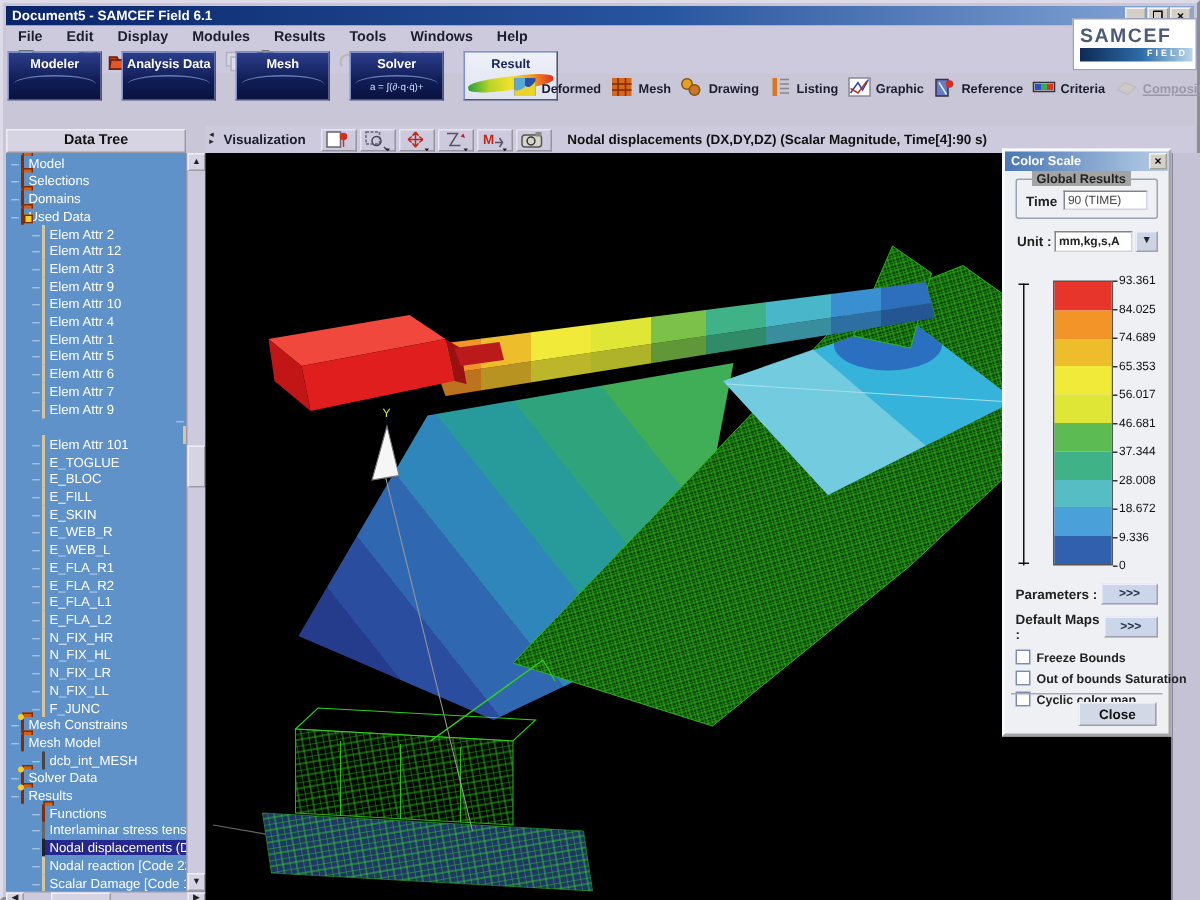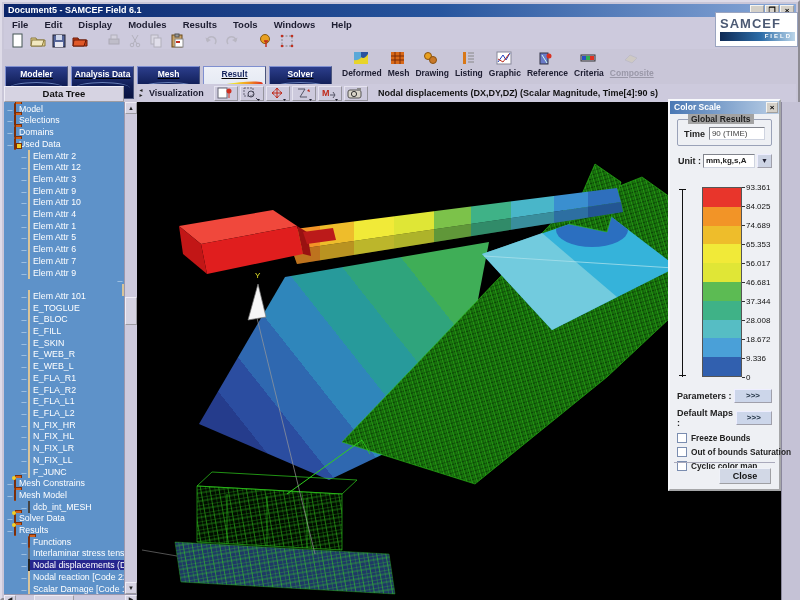--- a/index.html
+++ b/index.html
@@ -30,38 +30,38 @@
   
   #logo { position:absolute; right:0px; top:10px; width:83px; height:35px;
     background:#fff; border:1px solid #9aa4c0; padding:3px 2px 0 4px; }
   #logo .l1 { font-size:13px; font-weight:bold; letter-spacing:1px; color:#4c5a74; }
   #logo .bar { margin-top:1px; height:9px;
     background:linear-gradient(90deg,#0e2a55,#2d6da8 55%,#bcd6ea);
     color:#fff; font-size:6px; font-weight:bold; letter-spacing:2px;
     text-align:right; line-height:9px; padding-right:3px; }
 
   
-  #modtabs { position:absolute; left:3px; top:64px; height:34px; display:flex; gap:3px;text-decoration:underline; }
+  #modtabs { position:absolute; left:3px; top:32px; height:34px; display:flex; gap:13px; }
   .mtab { width:63px; height:33px; border:1px outset #7f8fd0; position:relative;
     background:linear-gradient(180deg,#2c3e8c 0%,#101d55 60%,#0a1340 100%);
     color:#fff; font-size:8.5px; font-weight:bold; text-align:center; padding-top:2px;
     overflow:hidden; }
   .mtab .sketch { position:absolute; left:3px; right:3px; bottom:4px; height:12px;
     border-top:1px solid rgba(170,200,255,.55); border-radius:50%; }
   .mtab .formula { position:absolute; left:0; right:0; bottom:4px; color:#cfe0ff;
     font-size:6.5px; font-weight:normal; text-align:center; }
   .mtab.result { background:linear-gradient(180deg,#eef1f8 0%,#dfe4f0 100%); color:#14235c; }
   .mtab.result .swoosh { position:absolute; left:2px; right:2px; bottom:6px; height:9px;
     transform:rotate(-7deg);
     background:linear-gradient(90deg,#27a03a,#b8d428,#f2e22c,#f29a22,#e03020); border-radius:40%; }
 
   
   #rtoolbar { position:absolute; left:340px; top:48px; width:380px; height:33px;
     display:flex; align-items:flex-start; gap:6px; }
-  .rtb { display:flex; flex-direction:column; align-items:center; gap:1px; padding-top:1px; }
+  .rtb { display:flex; flex-direction:row; align-items:center; gap:1px; padding-top:1px; }
   .rtb .ric { width:18px; height:16px; }
   .rtb .rlb { font-size:8.5px; font-weight:bold; color:#1c1c30; white-space:nowrap; }
   .rtb.disabled .rlb { color:#9a98a8;text-decoration:underline; }
   .rtb.disabled .ric { opacity:.35; }
 
   
   #vheader { position:absolute; left:135px; top:82px; right:2px; height:18px;
     background:#cdcadd; display:flex; align-items:center; }
   #vsplit { width:8px; font-size:6px; color:#222; line-height:5px; text-align:center; }
   #vtab { font-size:9px; font-weight:bold; color:#1c1c30; padding:0 10px 0 4px; }
@@ -274,22 +274,22 @@
 
   <div id="logo">
     <div class="l1">SAMCEF</div>
     <div class="bar">FIELD</div>
   </div>
 
   <div id="modtabs">
       <div class="mtab"><span class="mlabel">Modeler</span><div class="sketch"></div></div>
       <div class="mtab"><span class="mlabel">Analysis Data</span><div class="sketch"></div></div>
       <div class="mtab"><span class="mlabel">Mesh</span><div class="sketch"></div></div>
+      <div class="mtab"><span class="mlabel">Solver</span><div class="sketch"></div><div class="formula">a = ∫(∂·q·q̇)+</div></div>
       <div class="mtab result"><span class="mlabel">Result</span><div class="swoosh"></div></div>
-      <div class="mtab"><span class="mlabel">Solver</span><div class="sketch"></div><div class="formula">a = ∫(∂·q·q̇)+</div></div>
     </div>
 
   <div id="rtoolbar">
       <div class="rtb">
         <div class="ric"><svg width="16" height="14" viewBox="0 0 16 14">
             <rect x="1" y="1" width="14" height="12" fill="#2a52a0"></rect>
             <path d="M1 9q4-6 7-3t7-3v10H1z" fill="#e8d42a"></path>
             <path d="M1 1h7v6q-4 3-7 2z" fill="#5aa8d8"></path>
           </svg></div>
         <div class="rlb">Deformed</div>

